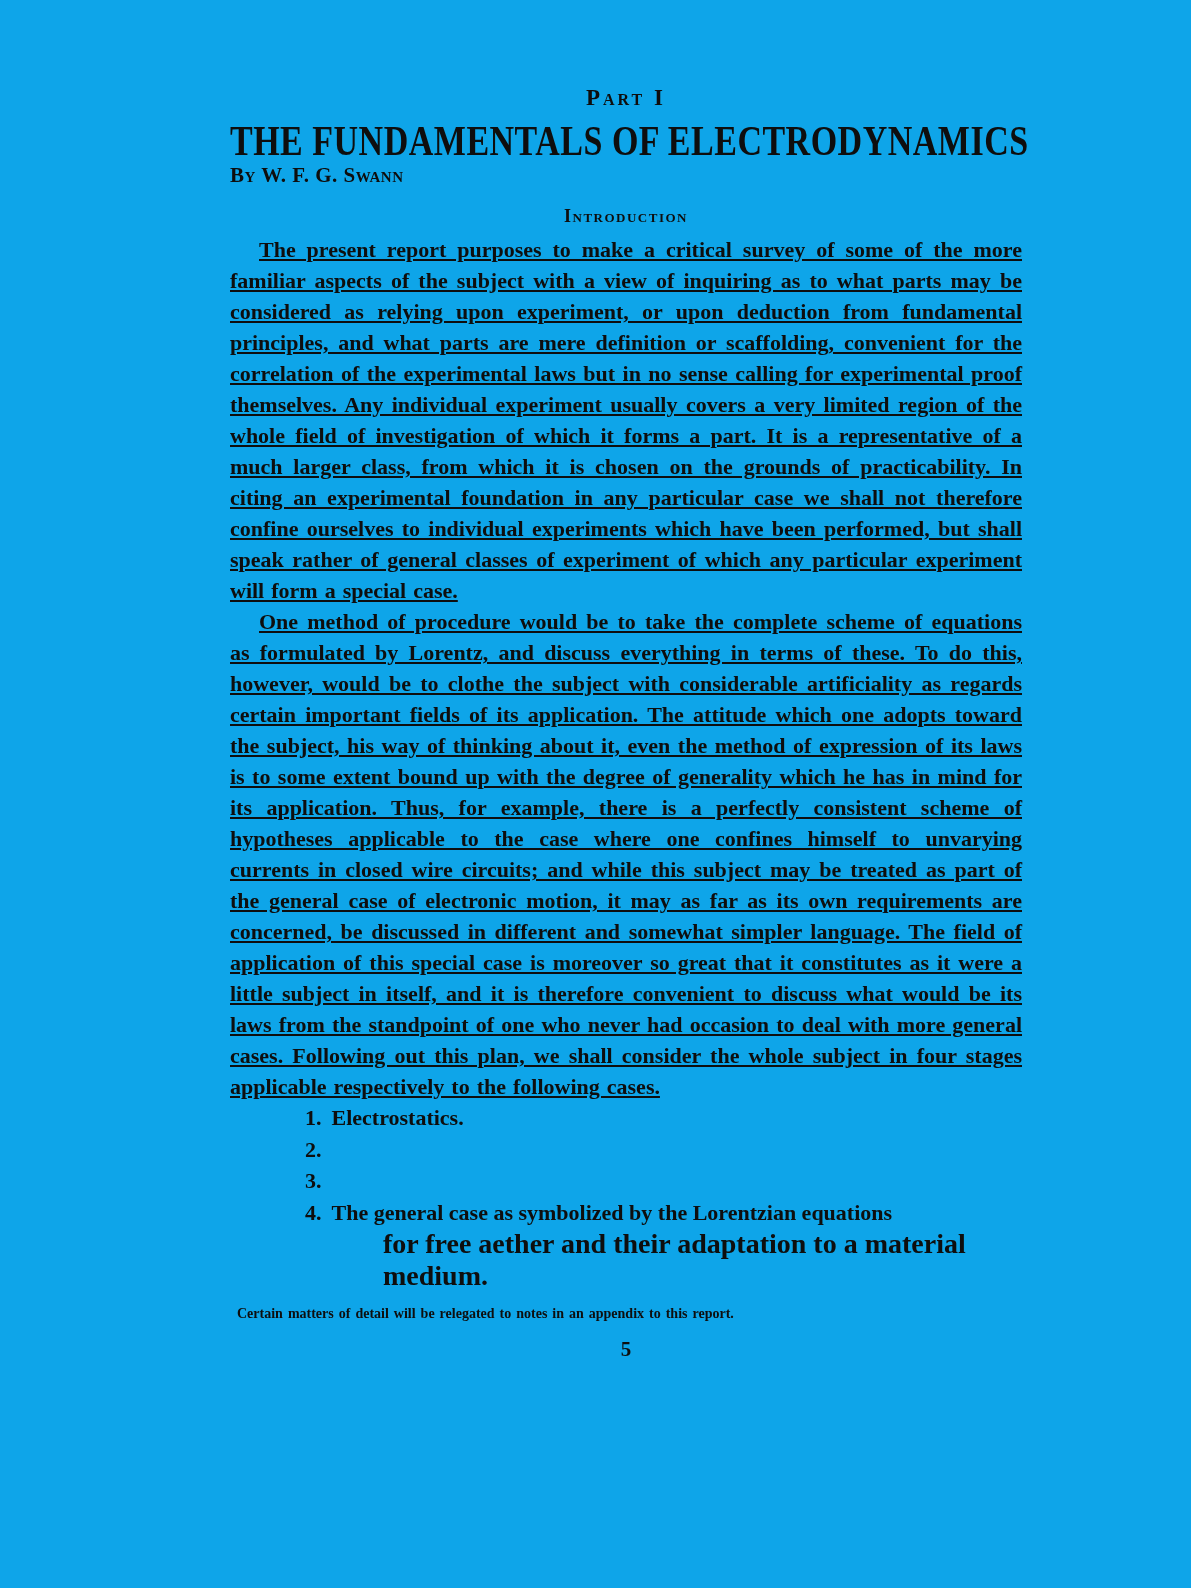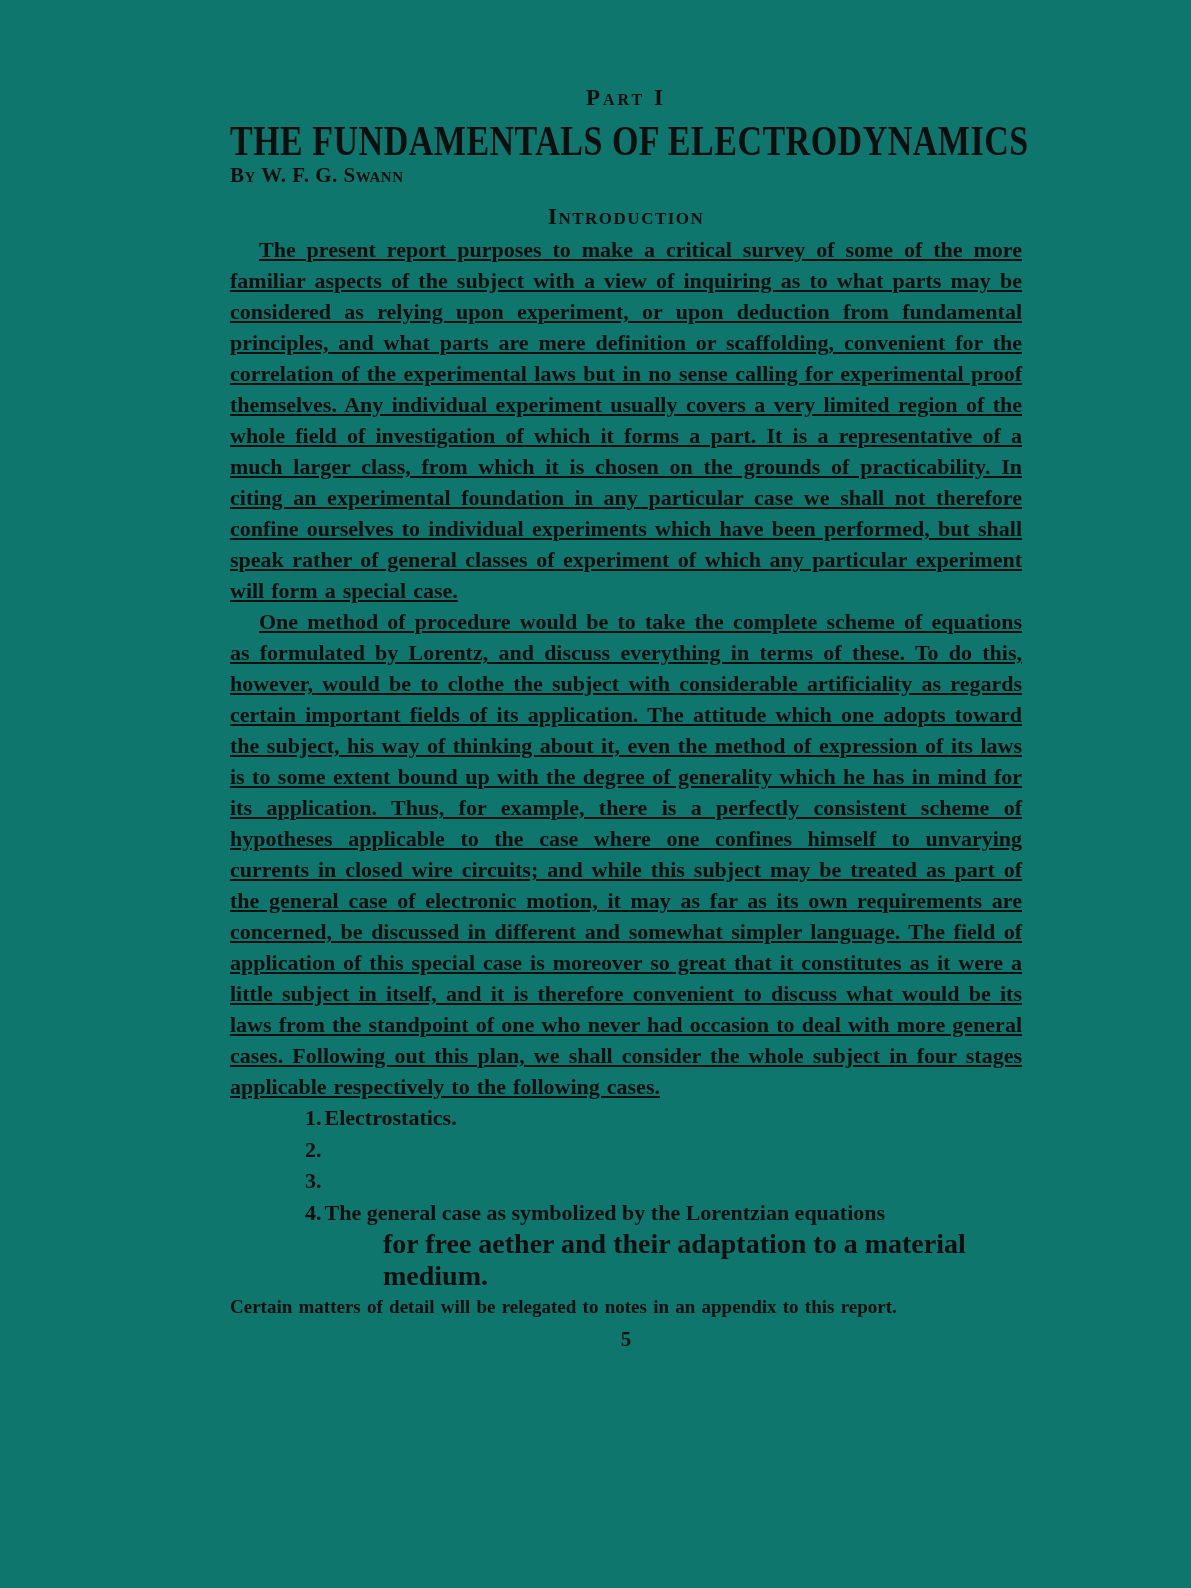--- a/index.html
+++ b/index.html
@@ -1,21 +1,21 @@
 <!DOCTYPE html>
 <html><head>
 <meta charset="utf-8">
 <style>
   html, body { margin: 0; padding: 0; background: #ffffff; }
   .page {
     position: relative;
     width: 1191px;
     height: 1588px;
     box-sizing: border-box;
-    background: #0f766e;
+    background: #0ea5e9;
     color: #0e0e0e;
     font-family: "Liberation Serif", serif;
     font-weight: bold;
     padding: 86px 169px 0 230px;
     overflow: hidden;
   }
   .part-label {
     text-align: center;
     font-variant: small-caps;
     font-size: 23px;
@@ -36,21 +36,21 @@
   .byline {
     text-align: left;
     font-variant: small-caps;
     font-size: 21px;
     line-height: 24px;
     letter-spacing: 0.5px;
   }
   .section-heading {
     text-align: center;
     font-variant: small-caps;
-    font-size: 24px;
+    font-size: 18px;
     line-height: 26px;
     letter-spacing: 1.5px;
     margin-top: 16px;
   }
   .body-p {
     margin: 0;
     font-size: 22px;
     line-height: 31px;
     text-align: justify;
     text-indent: 29px;
@@ -59,29 +59,29 @@
   }
   .body-p.first { margin-top: 5px; }
   .cases-list { margin: 0; }
   .li {
     display: flex;
     font-size: 22px;
     line-height: 31.5px;
     padding-left: 75px;
   }
   .li-num { flex: 0 0 auto; }
-  .li-text { margin-left: 3px; text-align: center; }
+  .li-text { margin-left: 10px; text-align: center; }
   .li-cont {
     font-size: 28px;
     line-height: 31.5px;
     padding-left: 153px;
   }
   .closing {
-    margin: 0;
-    font-size: 19px;
+    margin: 7px;
+    font-size: 14px;
     line-height: 31px;
     text-align: justify;
     word-spacing: 1.5px;
   }
   .page-number {
     text-align: center;
     font-size: 21px;
     line-height: 26px;
     margin-top: 4px;
   }

